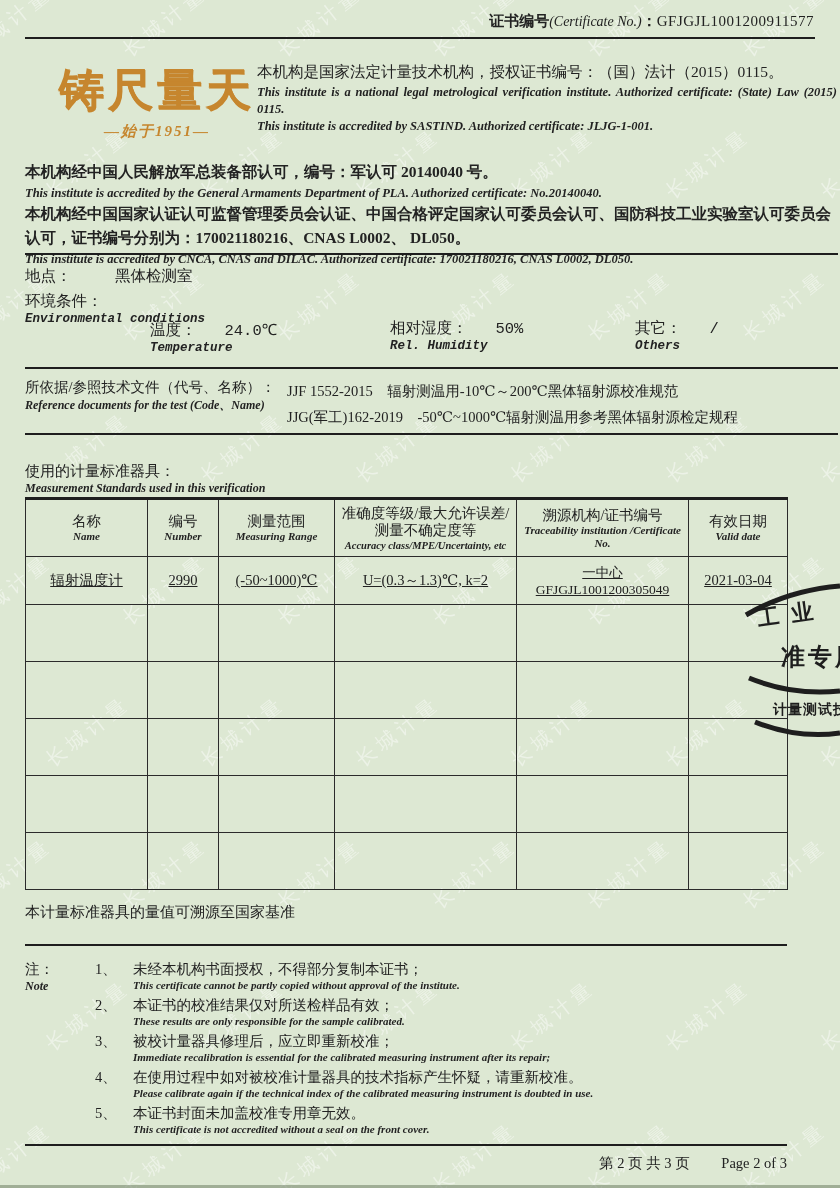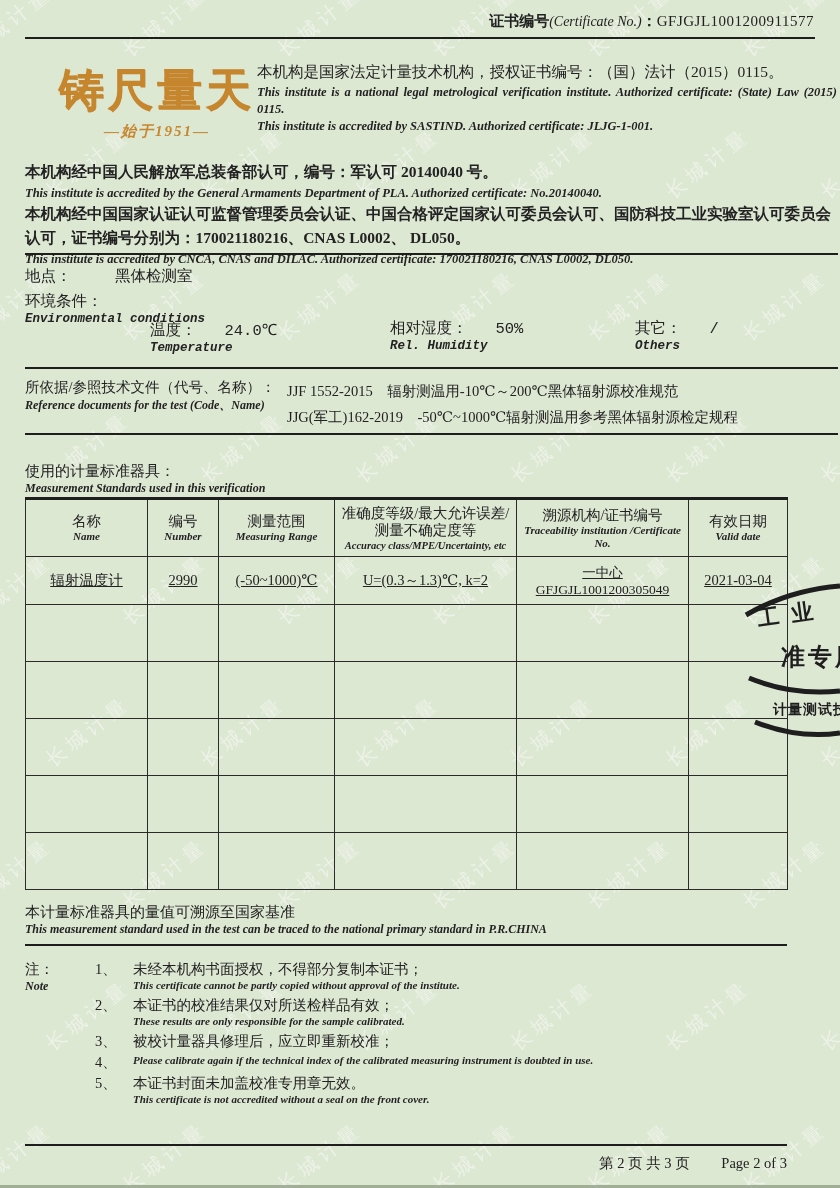--- a/index.html
+++ b/index.html
@@ -313,21 +313,20 @@
             <td></td>
             <td></td>
             <td></td>
             <td></td>
           </tr>
     </tbody>
       </table>
 
     <div class="trace-stmt">
       <div class="cn" style="font-size:15px;">本计量标准器具的量值可溯源至国家基准</div>
-      <div class="en" style="font-size:12px;">This measurement standard used in the test can be traced to the national primary standard in P.R.CHINA</div>
     </div>
     <div class="rule" style="top:944px; left:25px; width:762px; height:1.5px;"></div>
 
     <div class="notes">
       <div class="notes-label">
         <div class="cn" style="font-size:14.5px;">注：</div>
         <div class="en" style="font-size:12px;">Note</div>
       </div>
       <div class="note-items">
         <div class="note-item">
@@ -341,25 +340,27 @@
           <div class="note-no">2、</div>
           <div class="note-body">
             <div class="note-cn">本证书的校准结果仅对所送检样品有效；</div>
             <div class="note-en">These results are only responsible for the sample calibrated.</div>
           </div>
         </div>
         <div class="note-item">
           <div class="note-no">3、</div>
           <div class="note-body">
             <div class="note-cn">被校计量器具修理后，应立即重新校准；</div>
+            <div class="note-en">Immediate recalibration is essential for the calibrated measuring instrument after its repair;</div>
           </div>
         </div>
         <div class="note-item">
           <div class="note-no">4、</div>
           <div class="note-body">
+            <div class="note-cn">在使用过程中如对被校准计量器具的技术指标产生怀疑，请重新校准。</div>
             <div class="note-en">Please calibrate again if the technical index of the calibrated measuring instrument is doubted in use.</div>
           </div>
         </div>
         <div class="note-item">
           <div class="note-no">5、</div>
           <div class="note-body">
             <div class="note-cn">本证书封面未加盖校准专用章无效。</div>
             <div class="note-en">This certificate is not accredited without a seal on the front cover.</div>
           </div>
         </div>

